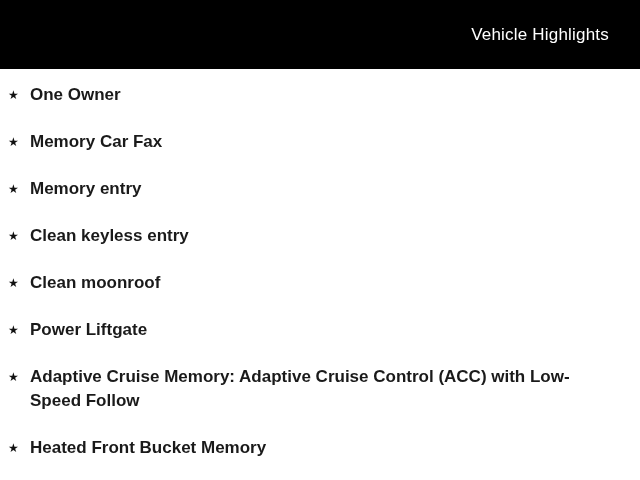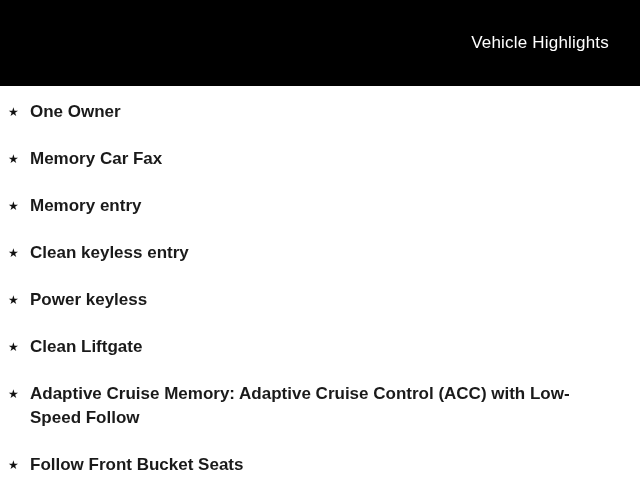--- a/index.html
+++ b/index.html
@@ -9,21 +9,21 @@
   body {
     width: 640px;
     height: 480px;
     overflow: hidden;
     background: #ffffff;
     font-family: "Liberation Sans", sans-serif;
     -webkit-font-smoothing: antialiased;
   }
   .header {
     box-sizing: border-box;
-    height: 86px;
+    height: 69px;
     background: #000000;
     color: #ffffff;
     display: flex;
     align-items: center;
     justify-content: flex-end;
     padding-right: 31px;
   }
   .header .title {
     font-size: 17px;
     letter-spacing: 0.2px;
@@ -79,30 +79,30 @@
       <span class="item-label">Memory entry</span>
     </li>
 
     <li>
       <span class="star">★</span>
       <span class="item-label">Clean keyless entry</span>
     </li>
 
     <li>
       <span class="star">★</span>
-      <span class="item-label">Power keyless</span>
+      <span class="item-label">Clean moonroof</span>
     </li>
 
     <li>
       <span class="star">★</span>
-      <span class="item-label">Clean Liftgate</span>
+      <span class="item-label">Power Liftgate</span>
     </li>
 
     <li>
       <span class="star">★</span>
       <span class="item-label">Adaptive Cruise Memory: Adaptive Cruise Control (ACC) with Low-Speed Follow</span>
     </li>
 
     <li>
       <span class="star">★</span>
-      <span class="item-label">Follow Front Bucket Seats</span>
+      <span class="item-label">Heated Front Bucket Memory</span>
     </li>
   </ul>
 
 </body></html>

